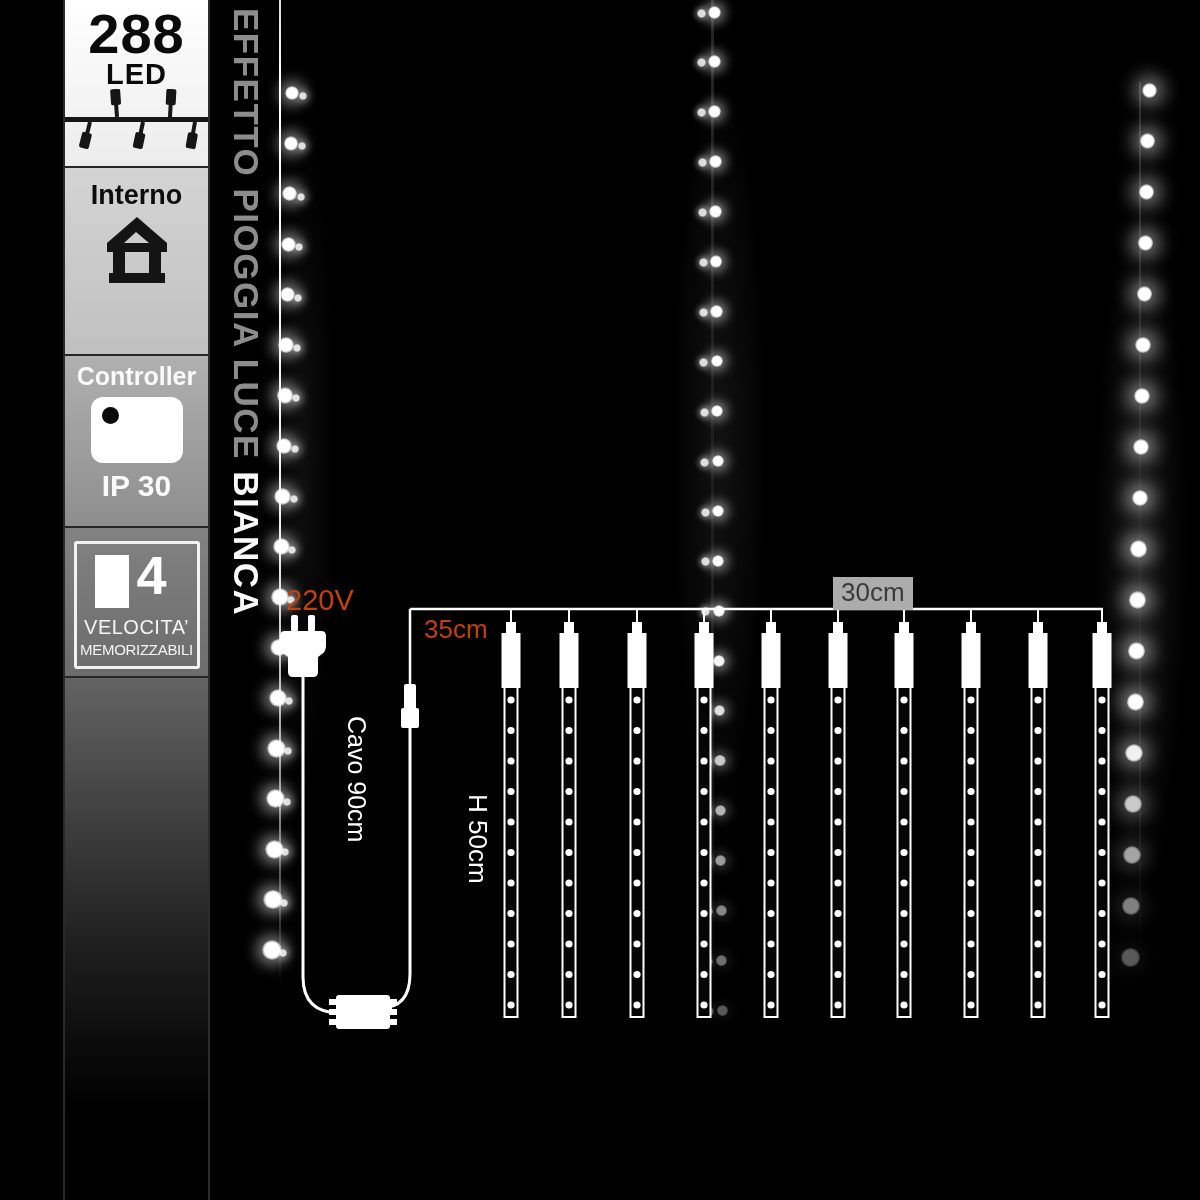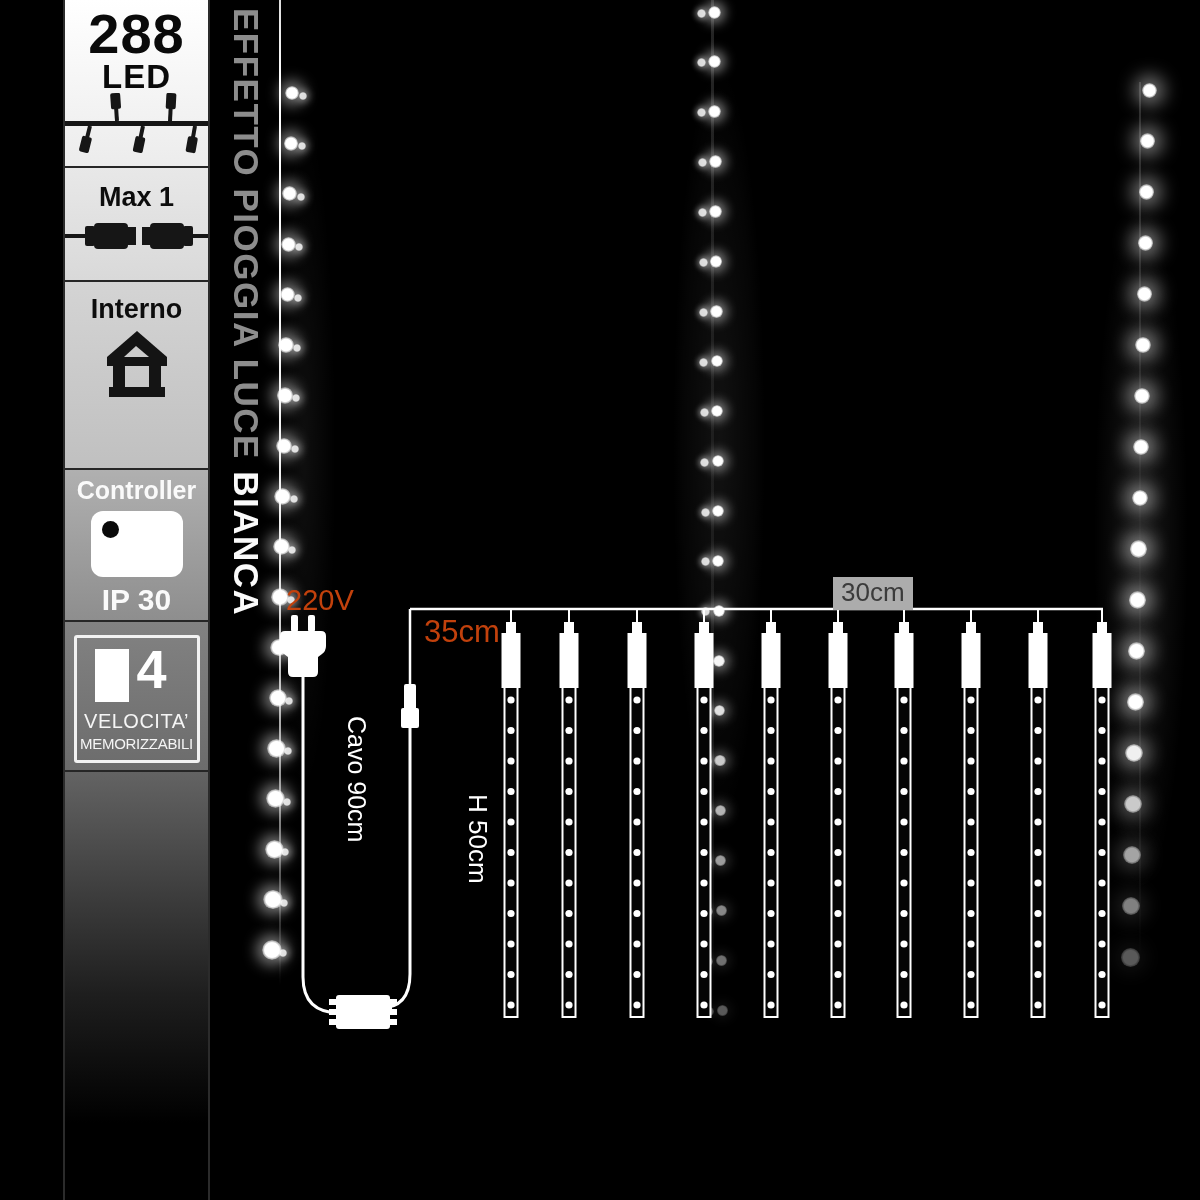--- a/index.html
+++ b/index.html
@@ -6,25 +6,25 @@
   #stage{position:relative;width:1200px;height:1200px;background:#000;overflow:hidden;
          font-family:"Liberation Sans",sans-serif;}
 
   
   #sidebar{position:absolute;left:63px;top:0;width:147px;height:1200px;display:flex;flex-direction:column;
            border-left:2px solid #2b2b2b;border-right:2px solid #2b2b2b;box-sizing:border-box;}
   .sec{box-sizing:border-box;border-bottom:2px solid #262626;text-align:center;position:relative;overflow:hidden;}
   #sec-led{height:168px;background:linear-gradient(#ffffff,#ececec);}
   #sec-max{height:114px;background:linear-gradient(#e8e8e8,#d9d9d9);}
   #sec-indoor{height:188px;background:linear-gradient(#d4d4d4,#c0c0c0);}
-  #sec-controller{height:152px;background:linear-gradient(#b0b0b0,#8e8e8e);}
+  #sec-controller{height:172px;background:linear-gradient(#b0b0b0,#8e8e8e);}
   #sec-speed{height:150px;background:linear-gradient(#828282,#6c6c6c);}
   #sec-empty{flex:1;background:linear-gradient(#636363,#1e1e1e 52%,#000 82%);border-bottom:none;}
   .big-num{font-size:56px;font-weight:bold;color:#0a0a0a;line-height:1;letter-spacing:1px;padding-top:6px;}
-  .led-lbl{font-size:33px;font-weight:bold;color:#0a0a0a;line-height:1;margin-top:-2px;letter-spacing:1px;}
+  .led-lbl{font-size:29px;font-weight:bold;color:#0a0a0a;line-height:1;margin-top:-2px;letter-spacing:1px;}
   .sec-title{font-size:27px;font-weight:bold;color:#0d0d0d;margin-top:14px;line-height:1;}
   .sec-title-light{font-size:25px;font-weight:bold;color:#fafafa;margin-top:8px;line-height:1;}
   .ip-lbl{font-size:30px;font-weight:bold;color:#fafafa;margin-top:8px;line-height:1;}
   #remote{width:92px;height:66px;background:#fff;border-radius:12px;margin:8px auto 0;position:relative;}
   #remote .dot{position:absolute;left:11px;top:10px;width:17px;height:17px;border-radius:50%;background:#0a0a0a;}
   #speed-box{position:relative;width:120px;height:122px;margin:13px auto 0;border:3px solid #f2f2f2;border-radius:3px;}
   #speed-box .bar{position:absolute;left:18px;top:11px;width:34px;height:53px;background:#fff;}
   #speed-box .num{position:absolute;left:60px;top:4px;font-size:54px;font-weight:bold;color:#fff;line-height:1;}
   #speed-box .l1{position:absolute;left:0;width:100%;top:72px;font-size:20px;color:#f5f5f5;letter-spacing:.5px;}
   #speed-box .l2{position:absolute;left:0;width:100%;top:97px;font-size:15px;color:#f5f5f5;letter-spacing:-.3px;}
@@ -48,21 +48,21 @@
      background:linear-gradient(#ddd,#fff 8%,#ededed 55%,#8a8a8a 82%,rgba(120,120,120,0));}
   #wire-center{left:711px;top:0;width:3px;height:1010px;background:linear-gradient(#242424,#1c1c1c 70%,transparent);}
   #wire-right{left:1139px;top:82px;width:2px;height:880px;background:linear-gradient(#262626,#1a1a1a 75%,transparent);}
   .led{position:absolute;border-radius:50%;
      background:radial-gradient(circle,#ffffff 0%,#ffffff 52%,rgba(255,255,255,.35) 78%,rgba(255,255,255,0) 100%);}
 
   
   #diagram-svg{position:absolute;left:0;top:0;}
   .dlabel{position:absolute;color:#c2410c;font-weight:normal;}
   #lbl-voltage{left:286px;top:584px;font-size:29px;}
-  #lbl-drop{left:424px;top:614px;font-size:31px;}
+  #lbl-drop{left:424px;top:614px;font-size:26px;}
   #lbl-spacing{left:833px;top:577px;font-size:26px;background:#acacac;color:#3b3b3b;padding:0 8px 2px;}
   #lbl-cable{left:369px;top:716px;font-size:25px;color:#fff;}
   #lbl-height{left:491px;top:794px;font-size:26px;color:#fff;}
 </style>
 </head>
 <body>
 
 <div id="stage">
 
   <div id="glow-center" class="glow"></div>
@@ -382,33 +382,20 @@
             <rect x="-2" y="0" width="4" height="12"></rect>
             <rect x="-5" y="11" width="10" height="16" rx="2"></rect>
           </g>
         <g transform="translate(130,33) rotate(10)">
             <rect x="-2" y="0" width="4" height="12"></rect>
             <rect x="-5" y="11" width="10" height="16" rx="2"></rect>
           </g>
       </svg>
     </div>
 
-    <div class="sec" id="sec-max">
-      <div class="sec-title" style="margin-top:16px">Max 1</div>
-      <svg class="icon-svg" style="margin-top:6px" width="147" height="40" viewBox="0 0 147 40" fill="#161616">
-        <rect x="0" y="17" width="22" height="4"></rect>
-        <rect x="20" y="9" width="10" height="20" rx="2"></rect>
-        <rect x="29" y="6" width="34" height="26" rx="4"></rect>
-        <rect x="62" y="10" width="9" height="18"></rect>
-        <rect x="77" y="10" width="9" height="18"></rect>
-        <rect x="85" y="6" width="34" height="26" rx="4"></rect>
-        <rect x="118" y="9" width="10" height="20" rx="2"></rect>
-        <rect x="127" y="17" width="20" height="4"></rect>
-      </svg>
-    </div>
 
     <div class="sec" id="sec-indoor">
       <div class="sec-title">Interno</div>
       <svg class="icon-svg" style="margin-top:8px" width="60" height="66" viewBox="0 0 60 66" fill="#141414">
         <path d="M30,0 L60,26 L60,35 L0,35 L0,26 Z"></path>
         <polygon points="29,15 42,26 17,26" fill="#cccccc"></polygon>
         <rect x="6" y="35" width="12" height="21"></rect>
         <rect x="42" y="35" width="12" height="21"></rect>
         <rect x="2" y="56" width="56" height="10"></rect>
       </svg>

